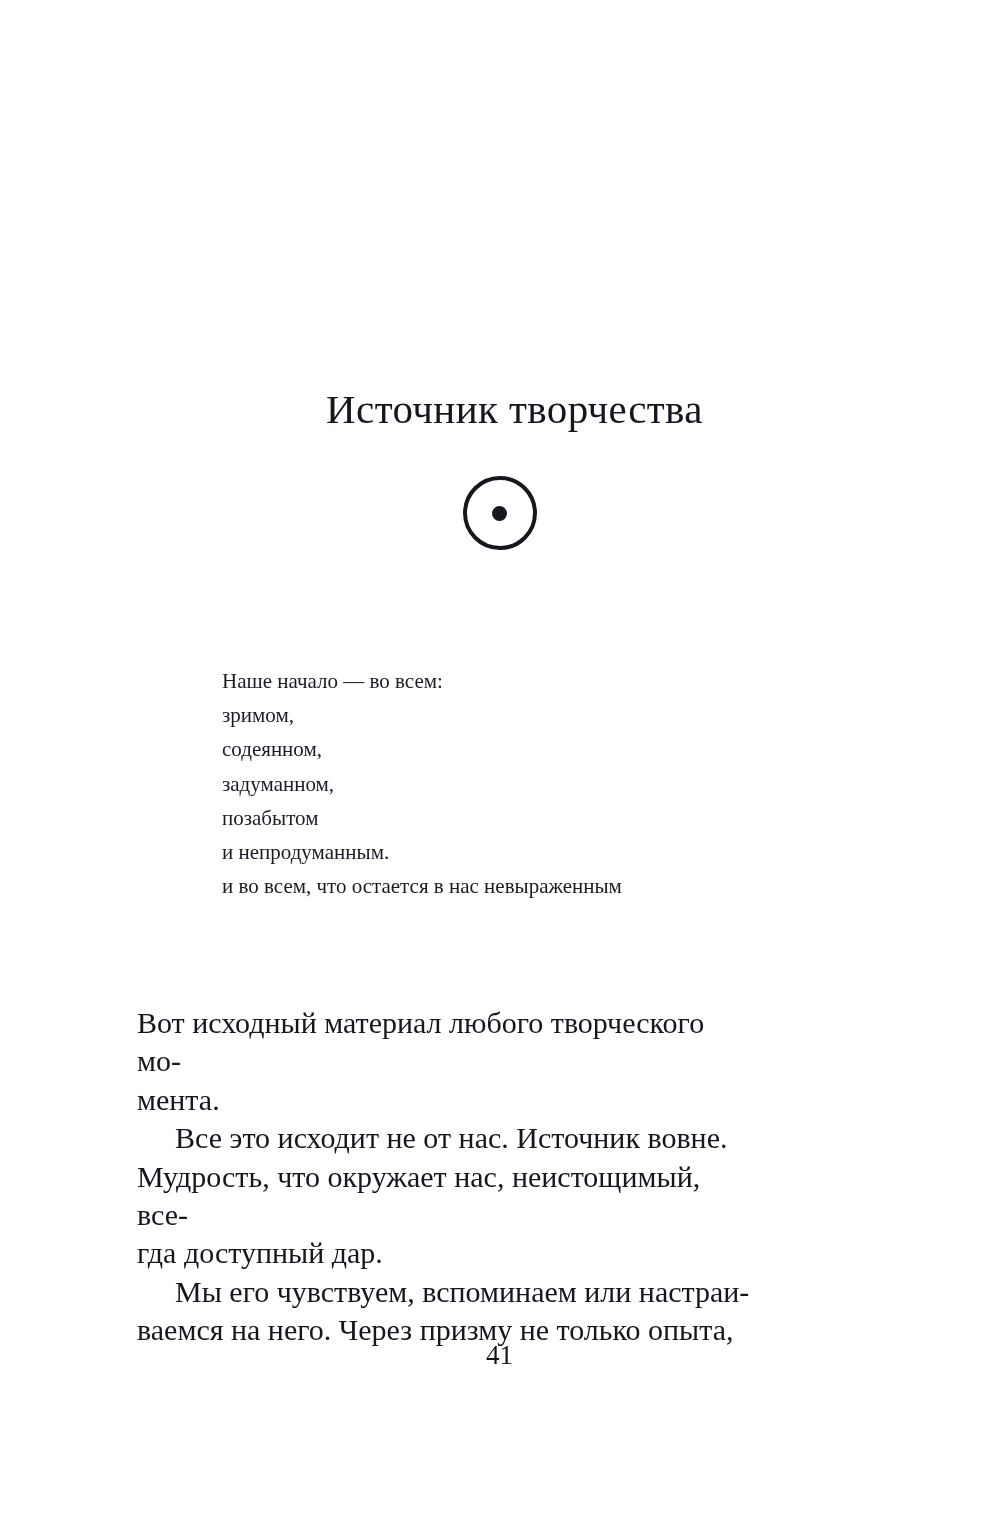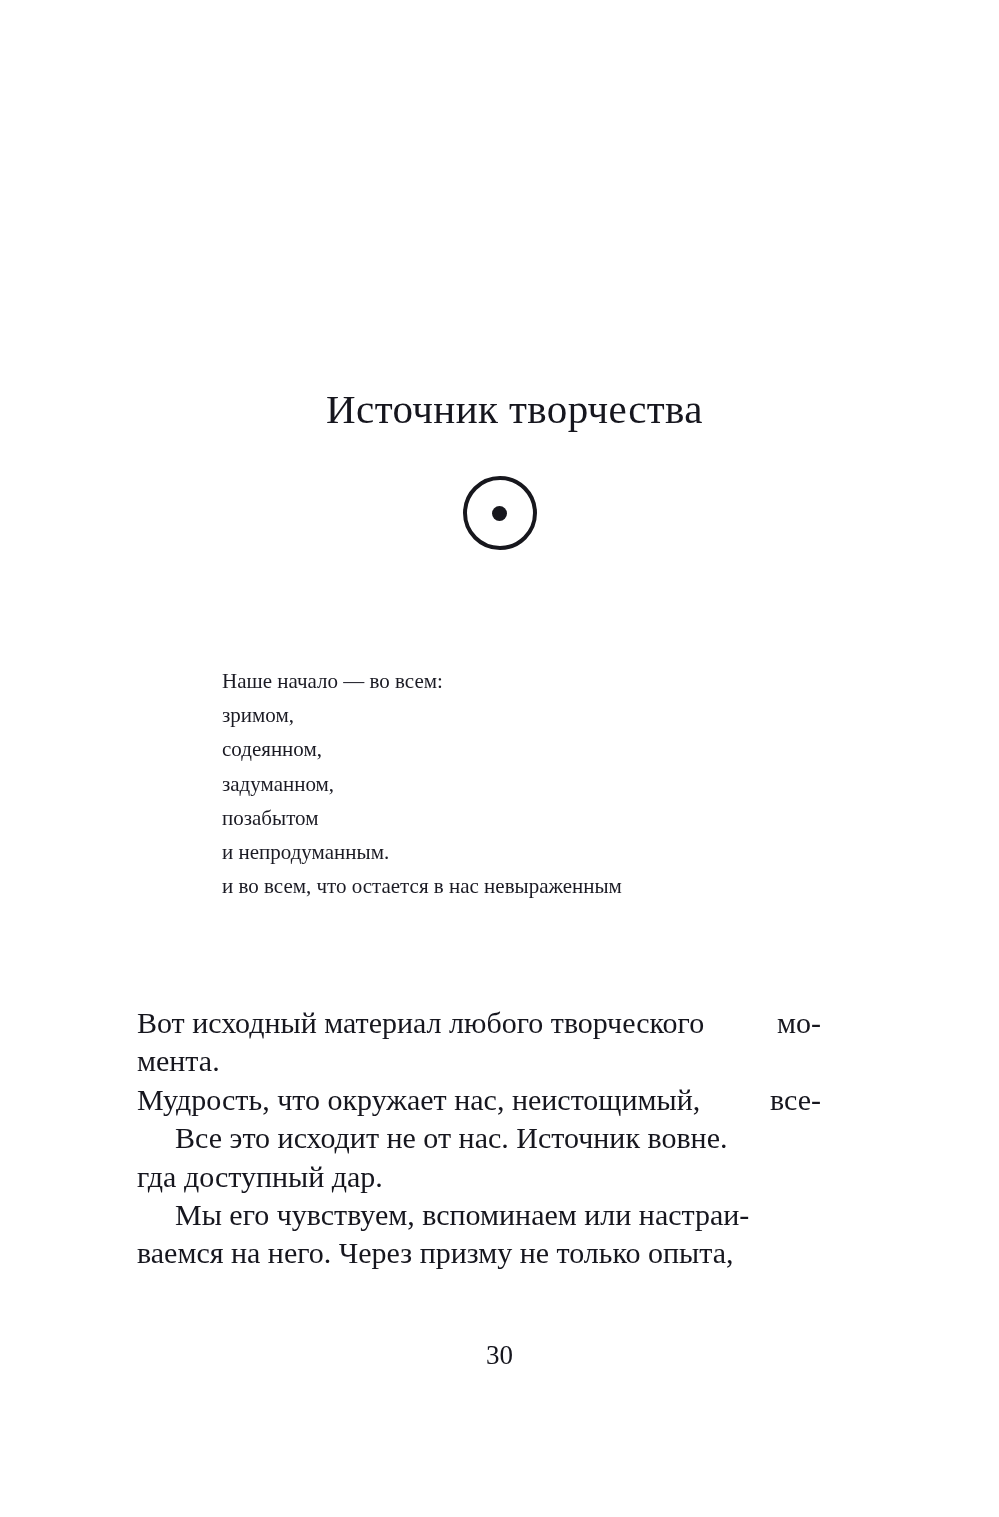--- a/index.html
+++ b/index.html
@@ -85,20 +85,21 @@
     top: 1004px;
     left: 137px;
     width: 684px;
     font-size: 30px;
     line-height: 38.4px;
     color: #16161e;
   }
   .body-line {
     white-space: pre;
     margin: 0;
+    flex-direction: column;
   }
   .body-line.justified {
     display: flex;
     justify-content: space-between;
     white-space: pre;
   }
   .body-line.justified > span {
     white-space: pre;
   }
   .body-line.indent {
@@ -138,25 +139,25 @@
       <div class="verse-line">и непродуманным.</div>
       <div class="verse-line">и во всем, что остается в нас невыраженным</div>
     </div>
 
   <div class="body-copy">
       <div>
         <div class="body-line justified"><span>Вот исходный материал любого творческого</span><span>мо-</span></div>
         <div class="body-line">мента.</div>
       </div>
       <div>
+        <div class="body-line indent">Все это исходит не от нас. Источник вовне.</div>
         <div class="body-line justified"><span>Мудрость, что окружает нас, неистощимый,</span><span>все-</span></div>
-        <div class="body-line indent">Все это исходит не от нас. Источник вовне.</div>
         <div class="body-line">гда доступный дар.</div>
       </div>
       <div>
         <div class="body-line indent">Мы его чувствуем, вспоминаем или настраи-</div>
         <div class="body-line">ваемся на него. Через призму не только опыта,</div>
       </div>
     </div>
 
-  <div class="folio">30</div>
+  <div class="folio">41</div>
 
 </div>
 
 </body></html>

